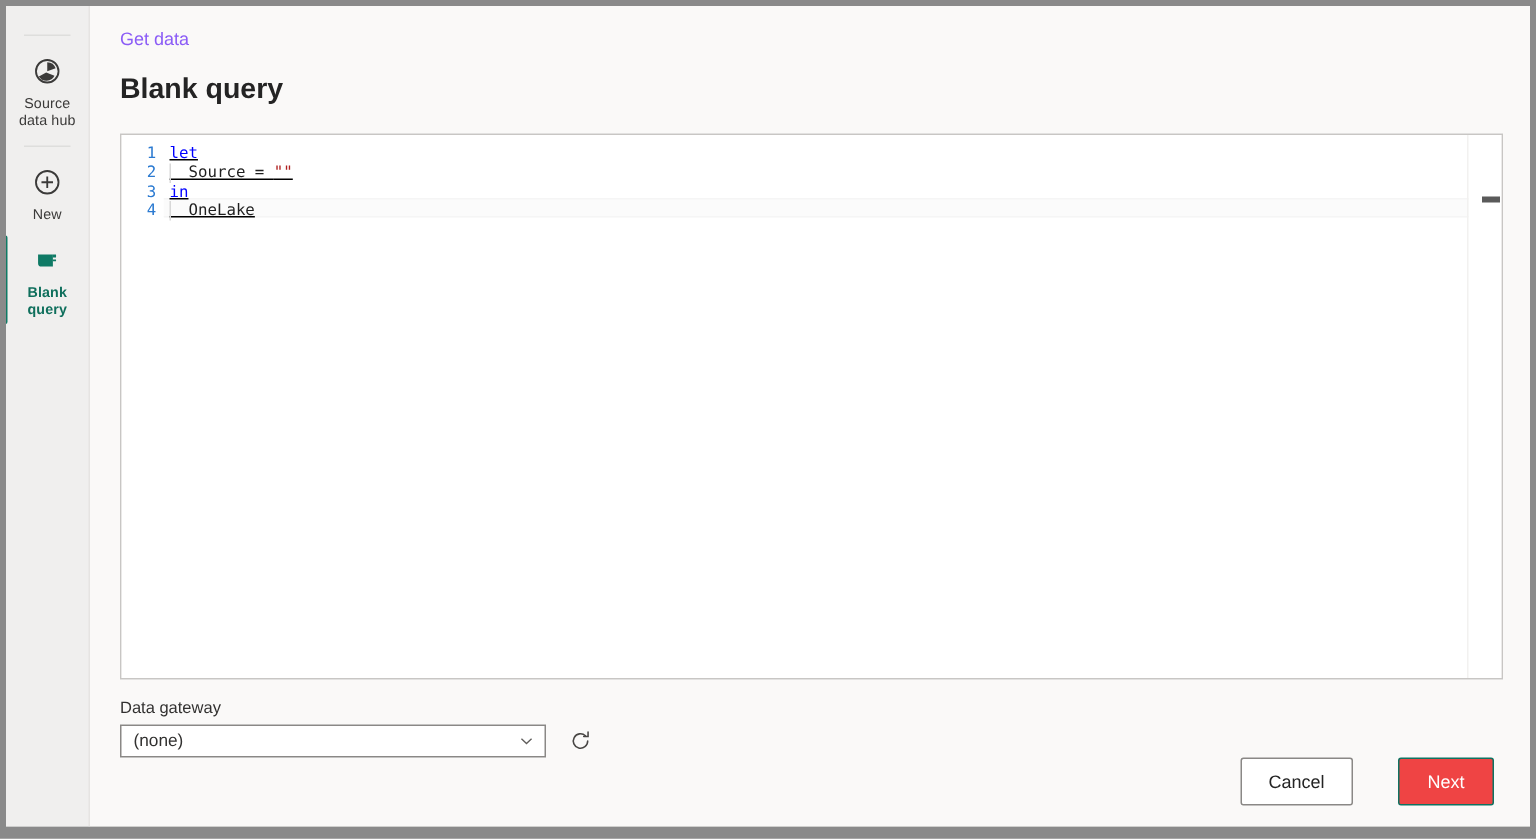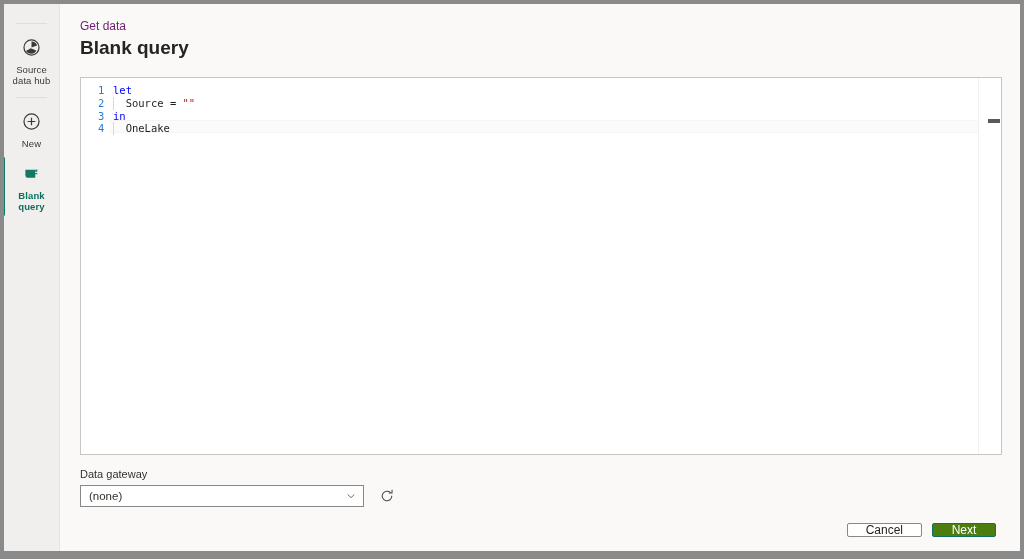--- a/index.html
+++ b/index.html
@@ -66,22 +66,22 @@
 
   
   #main {
     flex: 1 1 auto; height: 100%;
     background: #faf9f8;
     position: relative;
     display: flex; flex-direction: column;
   }
   #header { padding: 14px 18px 4px 20px; }
   #subtitle {
-    font-size: 12px; color: #701a75; line-height: 16px;
-    margin-bottom: 2px;
+    font-size: 12px; color: #8b5cf6; line-height: 16px;
+    margin-bottom: 14px;
   }
   #title {
     font-size: 19px; font-weight: bold; color: #242424;
     line-height: 24px;
   }
 
   
   #editor-wrap {
     margin: 13px 18px 0 20px;
     height: 378px;
@@ -103,20 +103,21 @@
     line-height: 12.8px;
     color: #2b7ad1;
     padding-right: 5px;
     letter-spacing: -0.2px;
   }
   #code {
     flex: 1 1 auto;
     padding-top: 6px;
     position: relative;
     overflow: hidden;
+    text-decoration: underline;
   }
   .cline {
     font-family: "DejaVu Sans Mono", monospace;
     font-size: 10.5px;
     line-height: 12.8px;
     white-space: pre;
     color: #1f1f1f;
     position: relative;
     padding-left: 4px;
   }
@@ -188,38 +189,39 @@
   }
 
   
   #footer {
     margin-top: auto;
     padding: 0 24px 14px 20px;
     display: flex; justify-content: flex-end; align-items: center;
     gap: 10px;
   }
   .btn {
-    height: 14px;
+    height: 32px;
     min-width: 64px;
     padding: 0 18px;
     font-size: 12px;
     font-family: "Liberation Sans", sans-serif;
     cursor: pointer;
     display: inline-flex; align-items: center; justify-content: center;
     border-radius: 2px;
   }
   .btn-secondary {
     background: #ffffff;
     border: 1px solid #8a8886;
     color: #242424;
   }
   .btn-primary {
-    background: #4d7c0f;
+    background: #ef4444;
     border: 1px solid #0f7261;
     color: #ffffff;
+    margin-left: 20px;
   }
 </style>
 </head>
 <body>
 
 <div id="frame">
 
   <nav id="sidebar">
 
 

